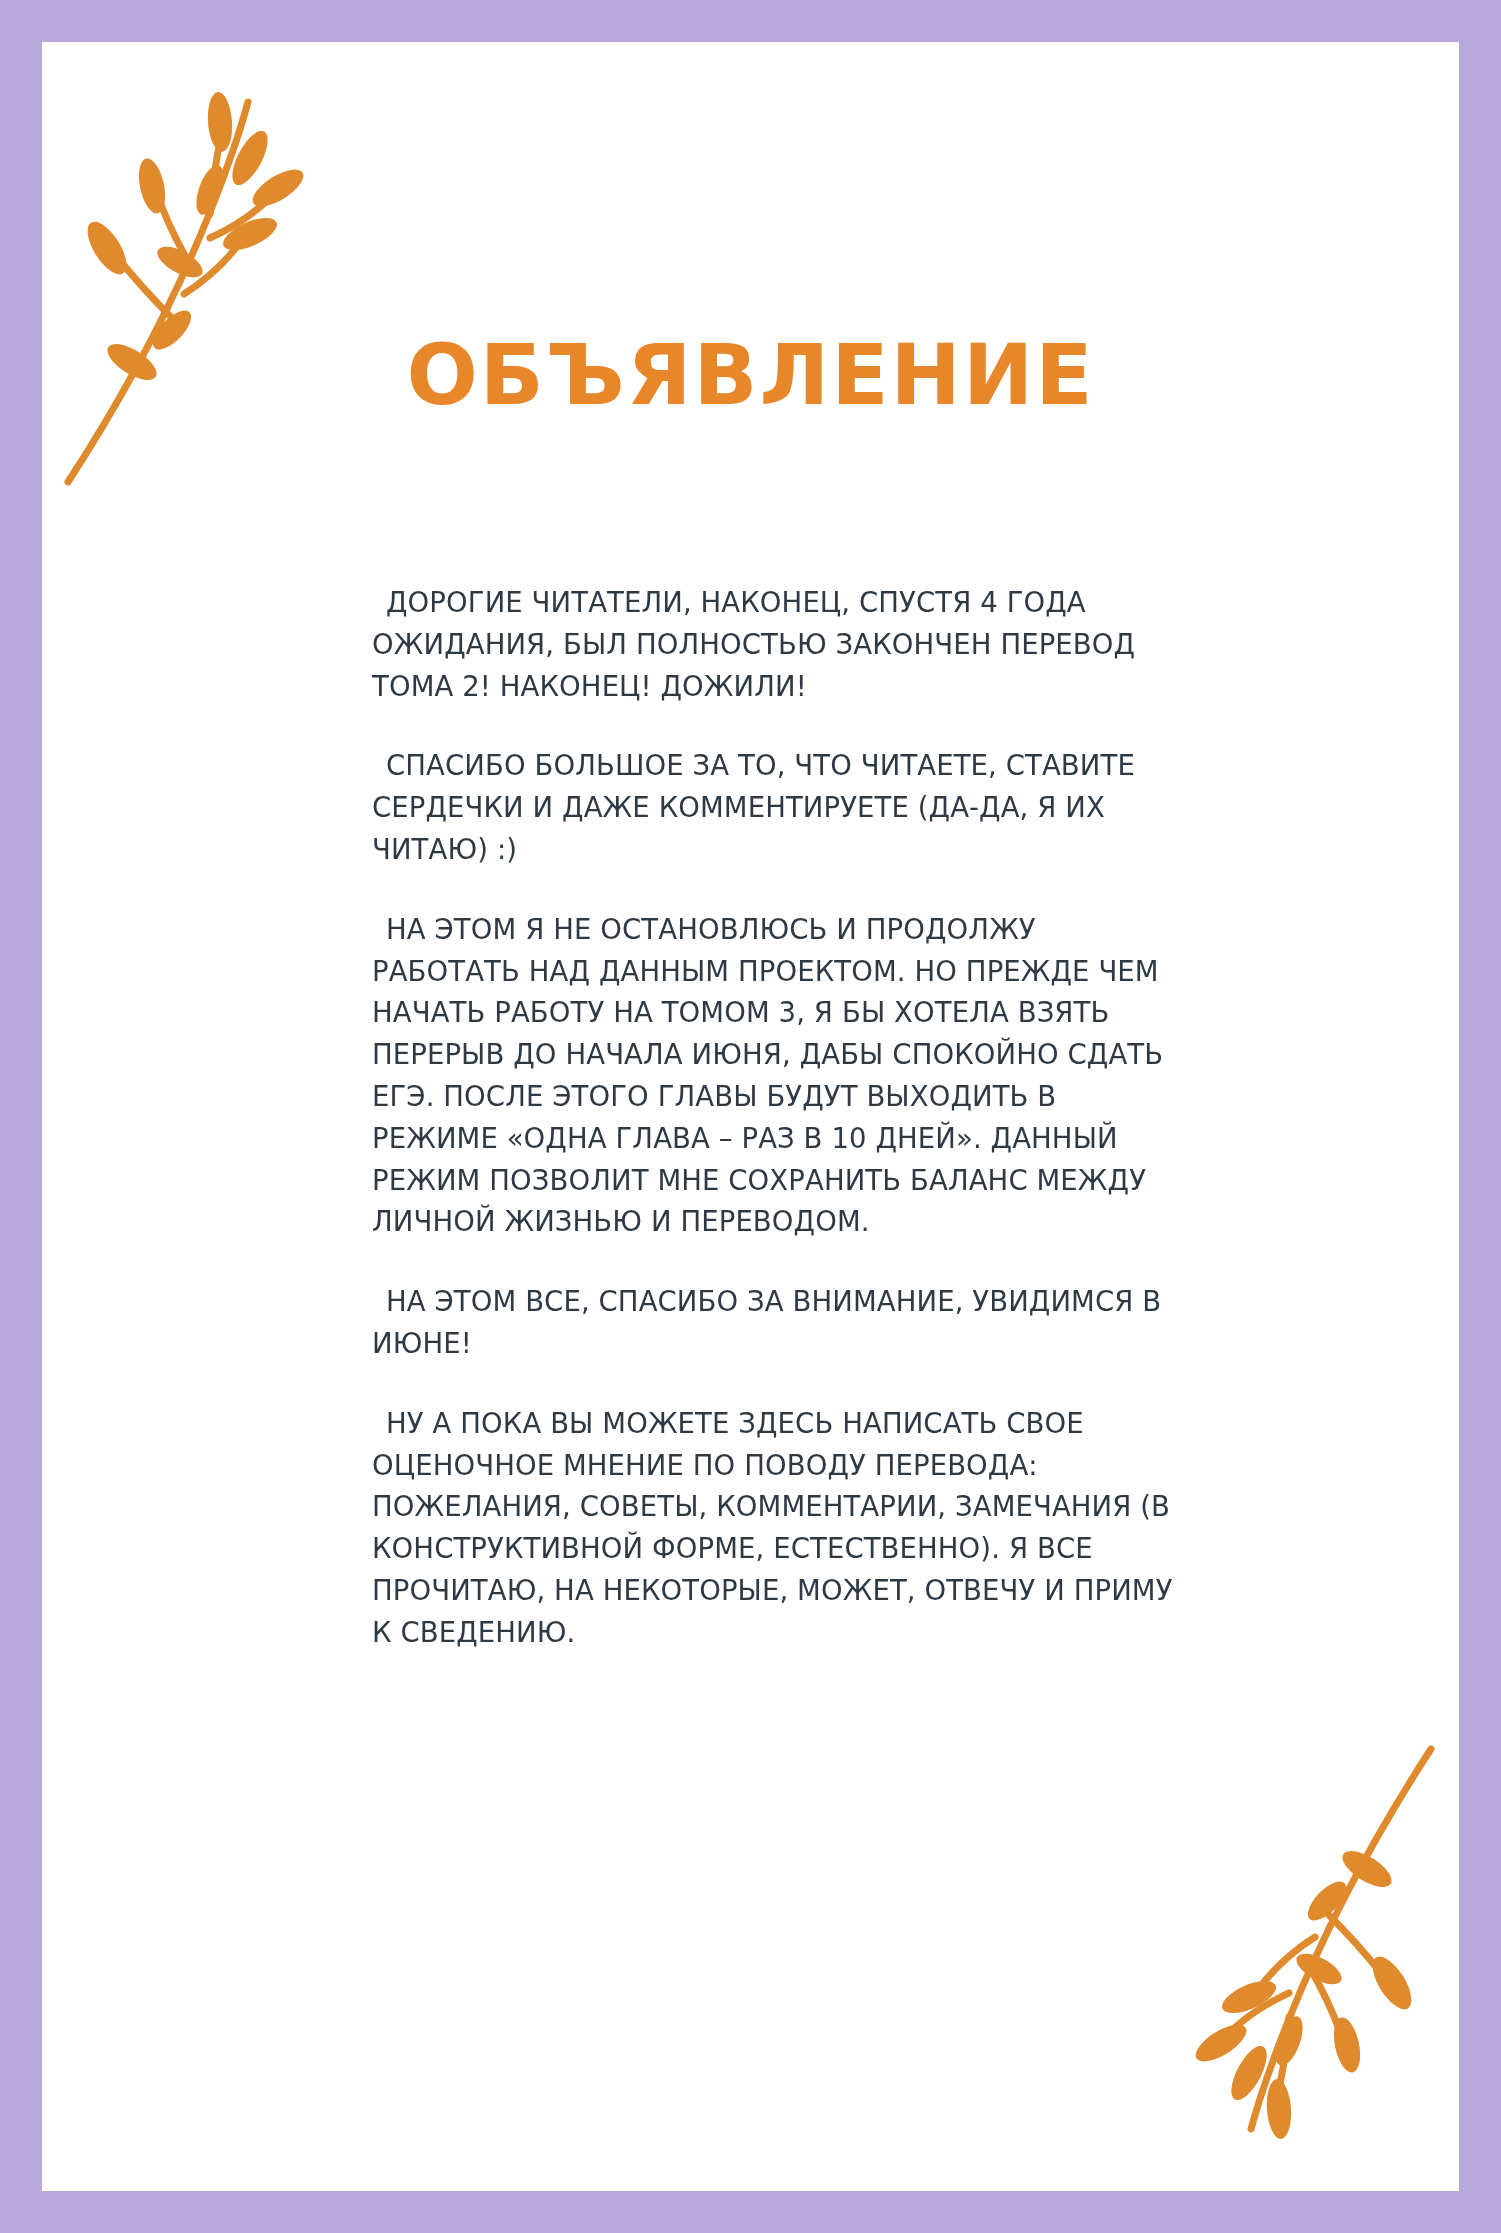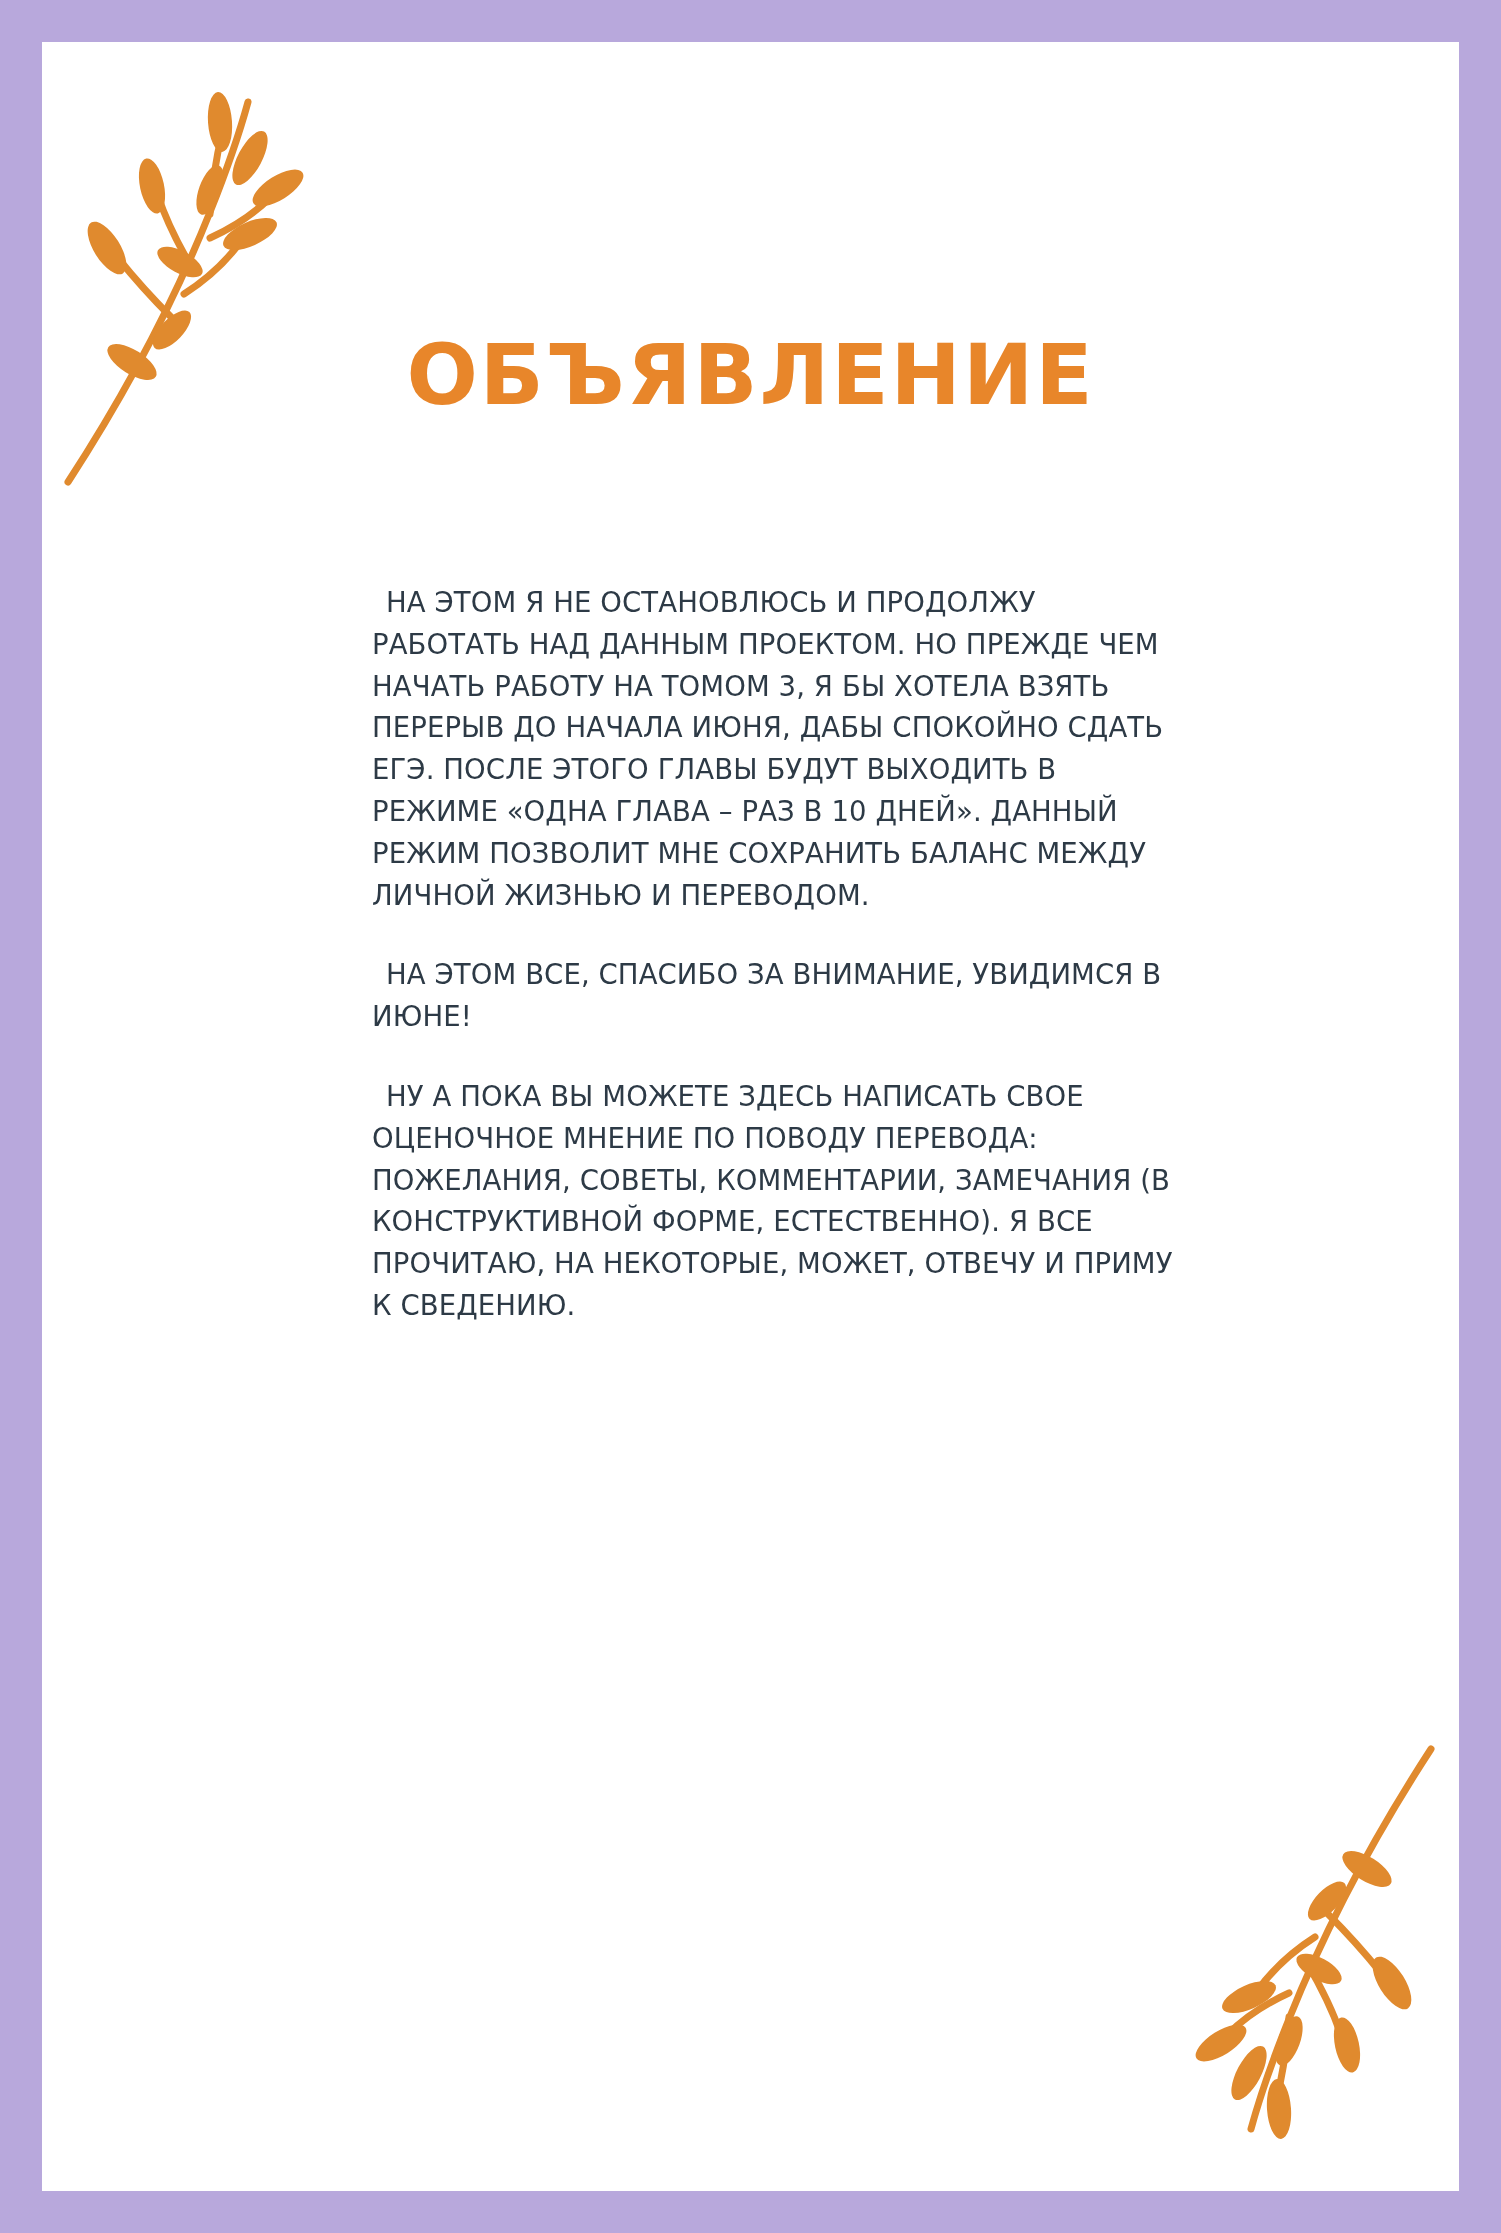--- a/index.html
+++ b/index.html
@@ -126,19 +126,21 @@
       <ellipse cx="150" cy="312" rx="11" ry="26" transform="rotate(20 150 312)"></ellipse>
       <ellipse cx="180" cy="240" rx="11" ry="25" transform="rotate(-62 180 240)"></ellipse>
       <ellipse cx="228" cy="140" rx="12" ry="28" transform="rotate(-58 228 140)"></ellipse>
       <ellipse cx="188" cy="172" rx="11" ry="25" transform="rotate(44 188 172)"></ellipse>
     </g>
   </svg>
 
   <h1 class="title">Объявление</h1>
 
   <div class="body-text">
+    <p class="para">Дорогие читатели, наконец, спустя 4 года ожидания, был полностью закончен перевод тома 2! Наконец! Дожили!</p>
+    <p class="para">Спасибо большое за то, что читаете, ставите сердечки и даже комментируете (да-да, я их читаю) :)</p>
     <p class="para">На этом я не остановлюсь и продолжу работать над данным проектом. Но прежде чем начать работу на томом 3, я бы хотела взять перерыв до начала июня, дабы спокойно сдать ЕГЭ. После этого главы будут выходить в режиме «одна глава – раз в 10 дней». Данный режим позволит мне сохранить баланс между личной жизнью и переводом.</p>
     <p class="para nobreak">На этом все, спасибо за внимание,
 Увидимся в июне!</p>
     <p class="para">Ну а пока вы можете здесь написать свое оценочное мнение по поводу перевода: пожелания, советы, комментарии, замечания (в конструктивной форме, естественно). Я все прочитаю, на некоторые, может, отвечу и приму к сведению.</p>
   </div>
 
 </div>
 
 </body></html>

